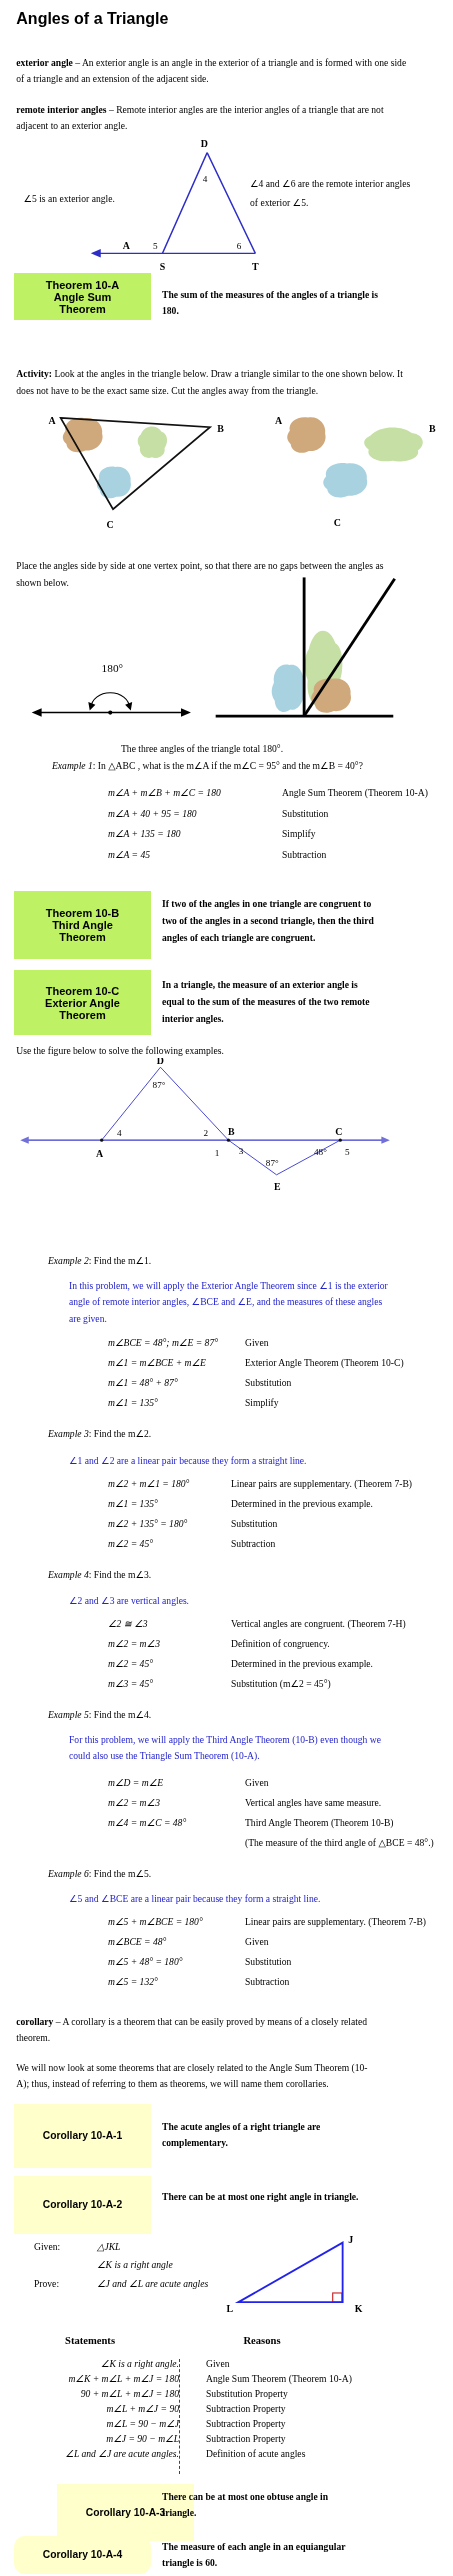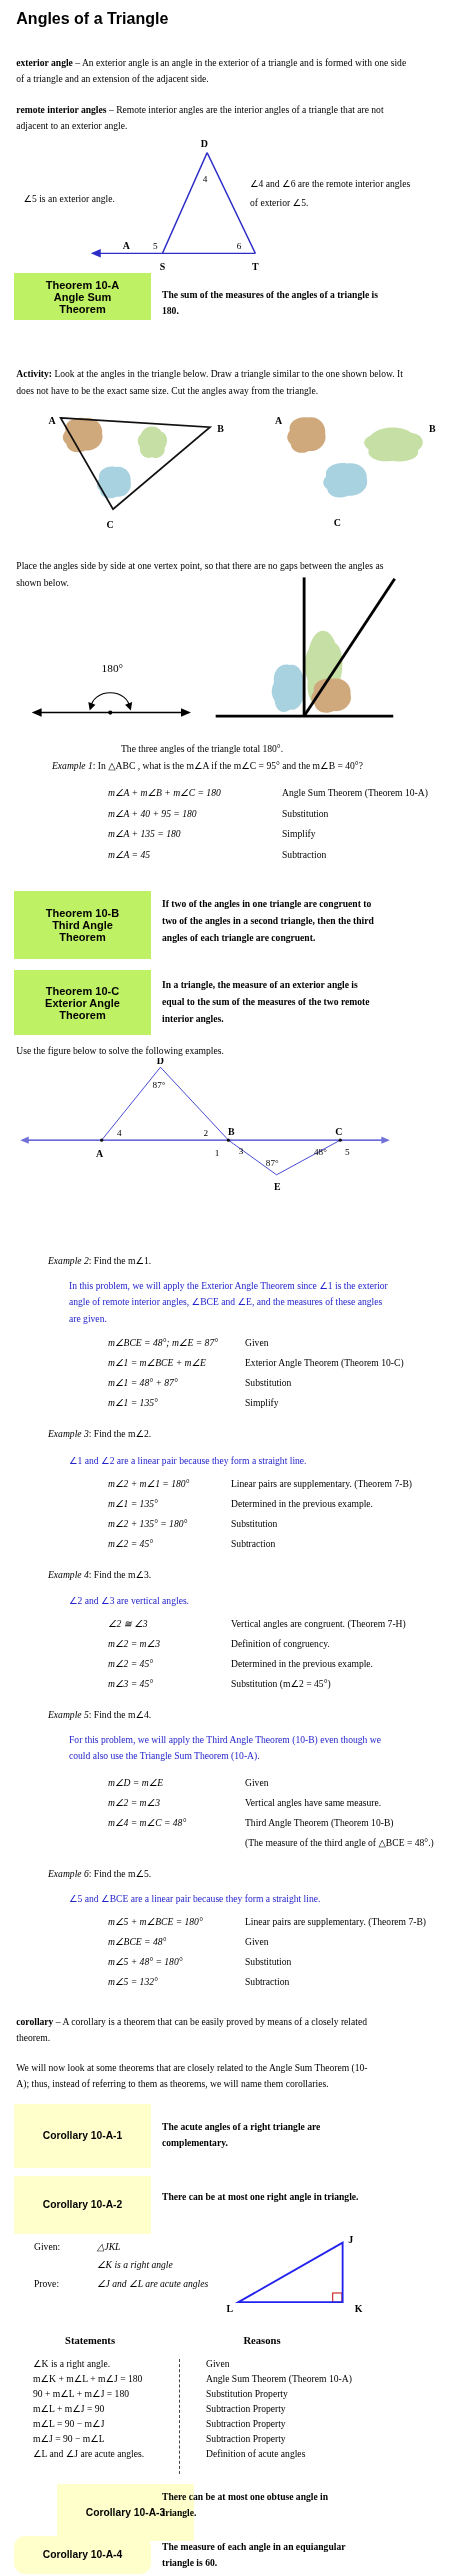--- a/index.html
+++ b/index.html
@@ -24,21 +24,21 @@
   .ew245 .eq{width:174px;} .ew193 .eq{width:137px;} .ew173 .eq{width:123px;}
   .caption{position:absolute;left:121px;top:743px;}
   .lnote{position:absolute;left:23.4px;top:193px;}
   .rnote{position:absolute;left:250px;top:174px;width:170px;line-height:19px;}
   .givenblock{position:absolute;left:34px;top:2238px;line-height:18.4px;}
   .grow{display:flex;}
   .glabel{width:63px;flex:none;}
   .hdr{position:absolute;top:2335px;width:106px;text-align:center;font-weight:bold;font-size:10.6px;}
   .prows{position:absolute;left:33px;top:2356px;}
   .prow{display:flex;line-height:15px;}
-  .pst{width:146px;flex:none;}
+  .pst{width:146px;font-style:italic;flex:none;text-align:right;}
   .prs{margin-left:27px;}
   .divider{position:absolute;left:179px;top:2359px;height:115px;border-left:1.4px dashed #444;}
   svg{position:absolute;left:0;}
   svg text{font-family:"Liberation Serif",serif;font-size:13px;}
   svg text.vl{font-weight:bold;font-size:14px;}
 </style>
 </head>
 <body>
 
 <div class="title">Angles of a Triangle</div>

